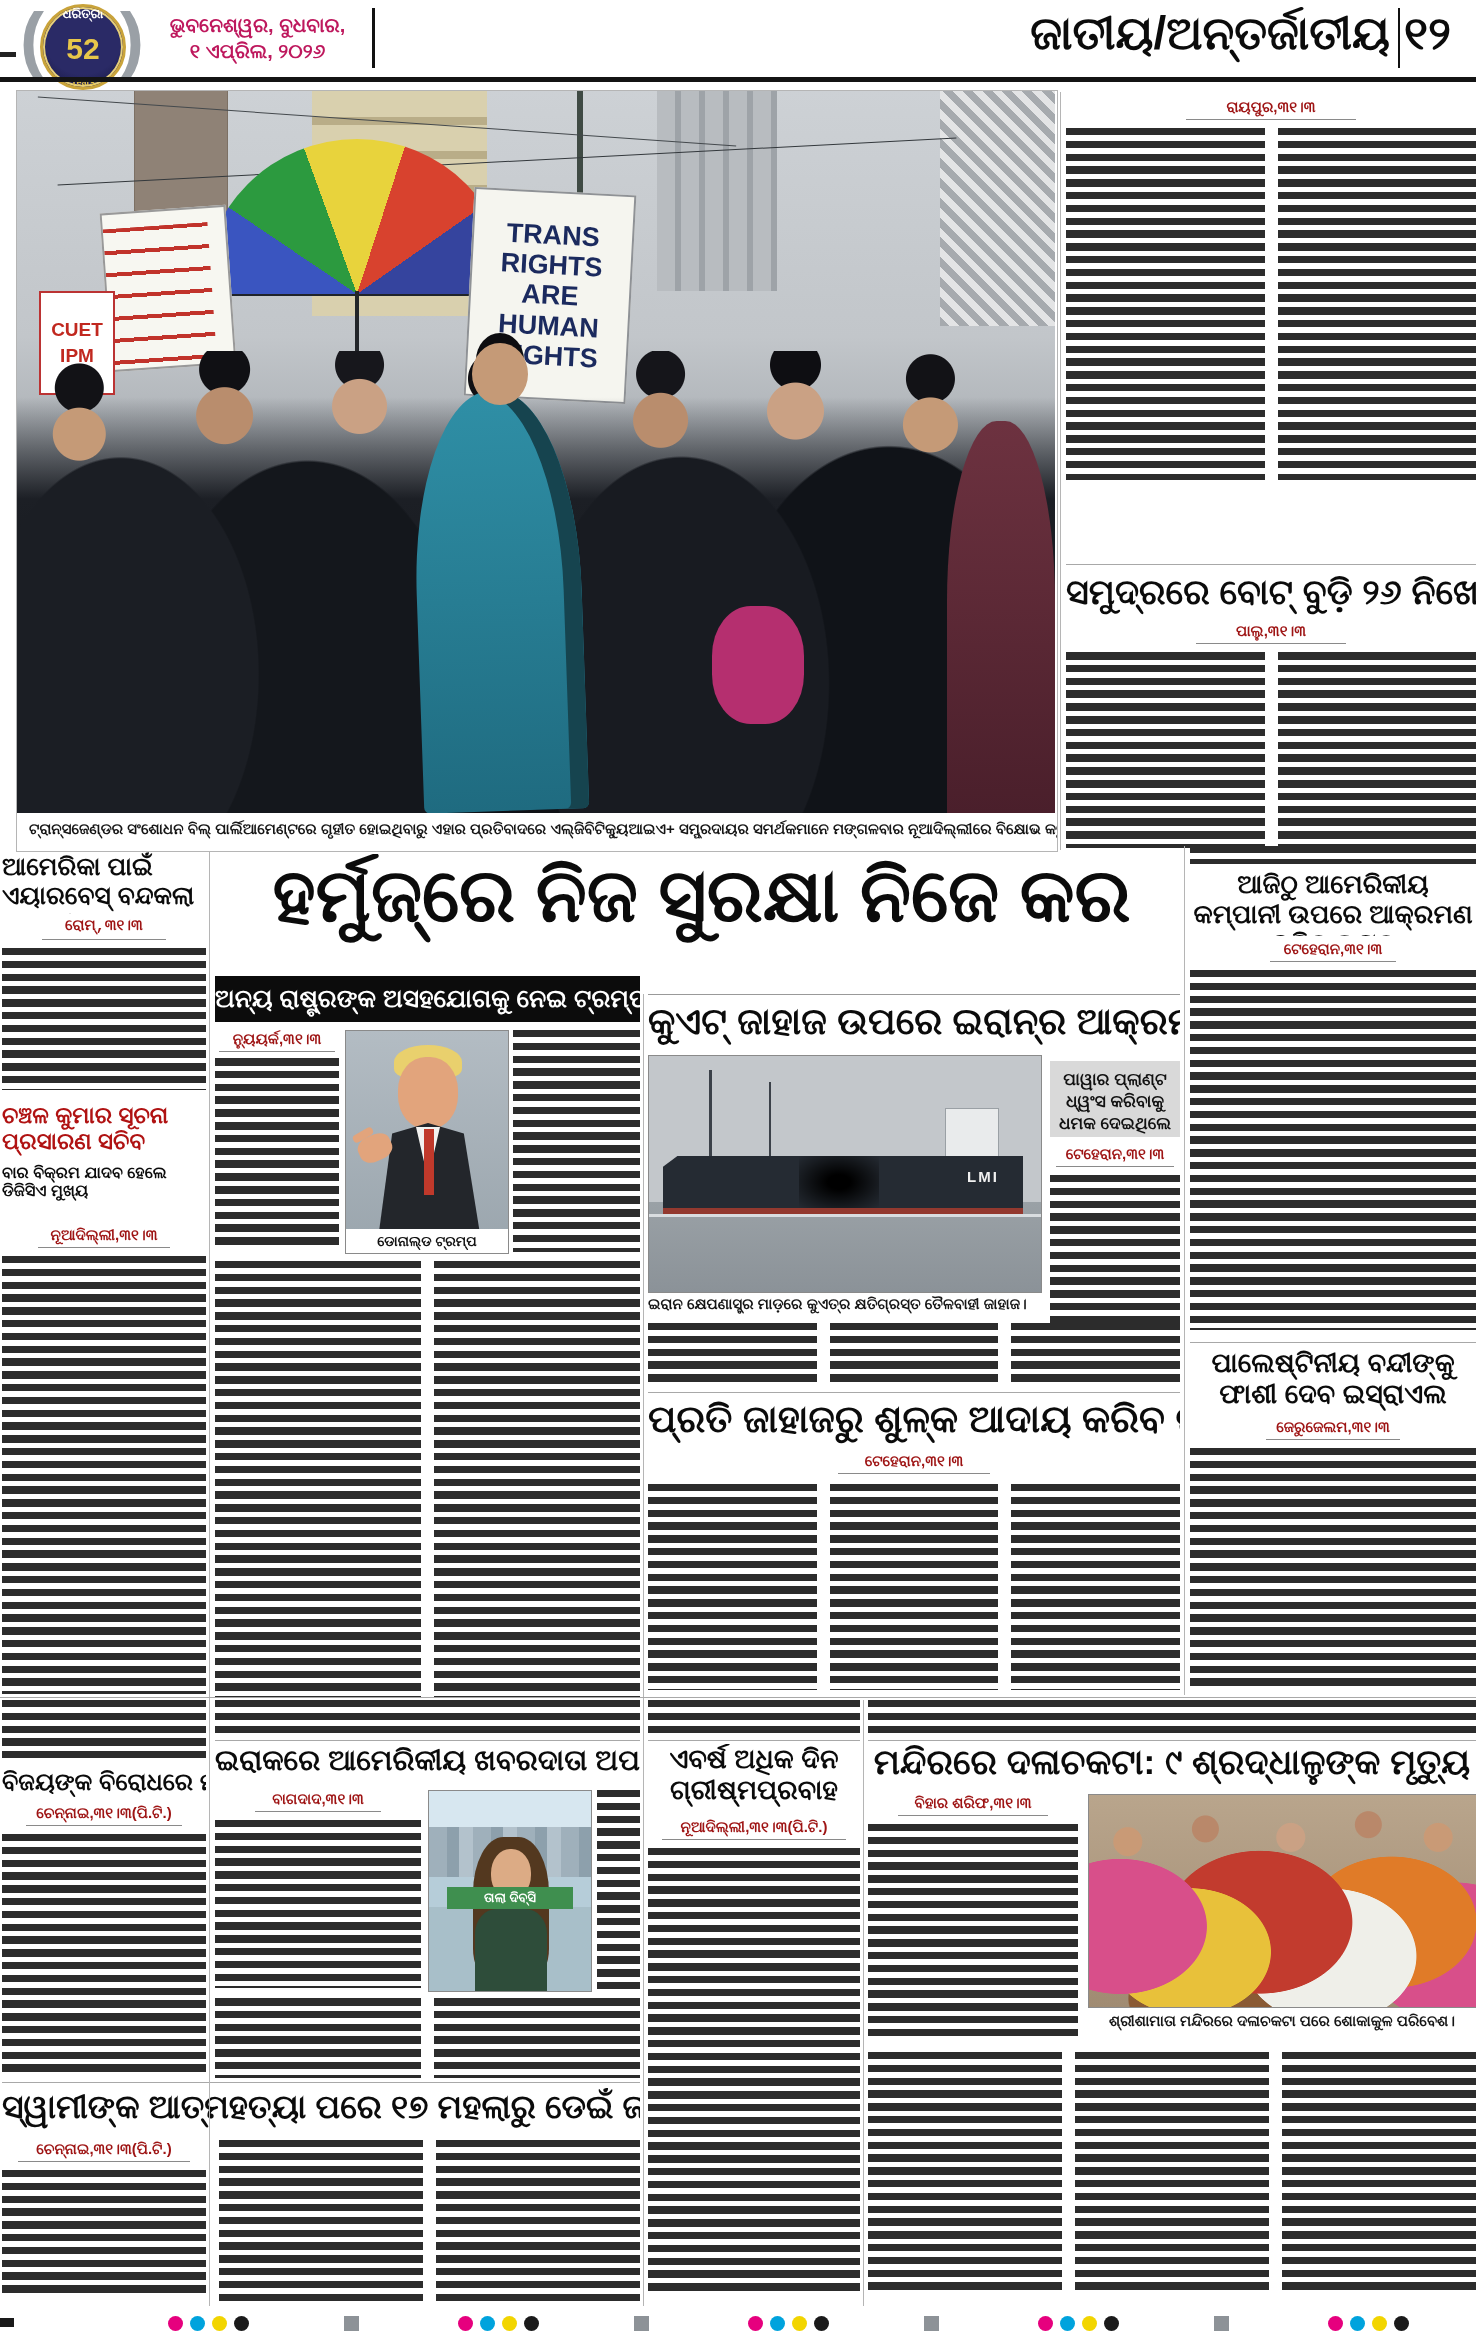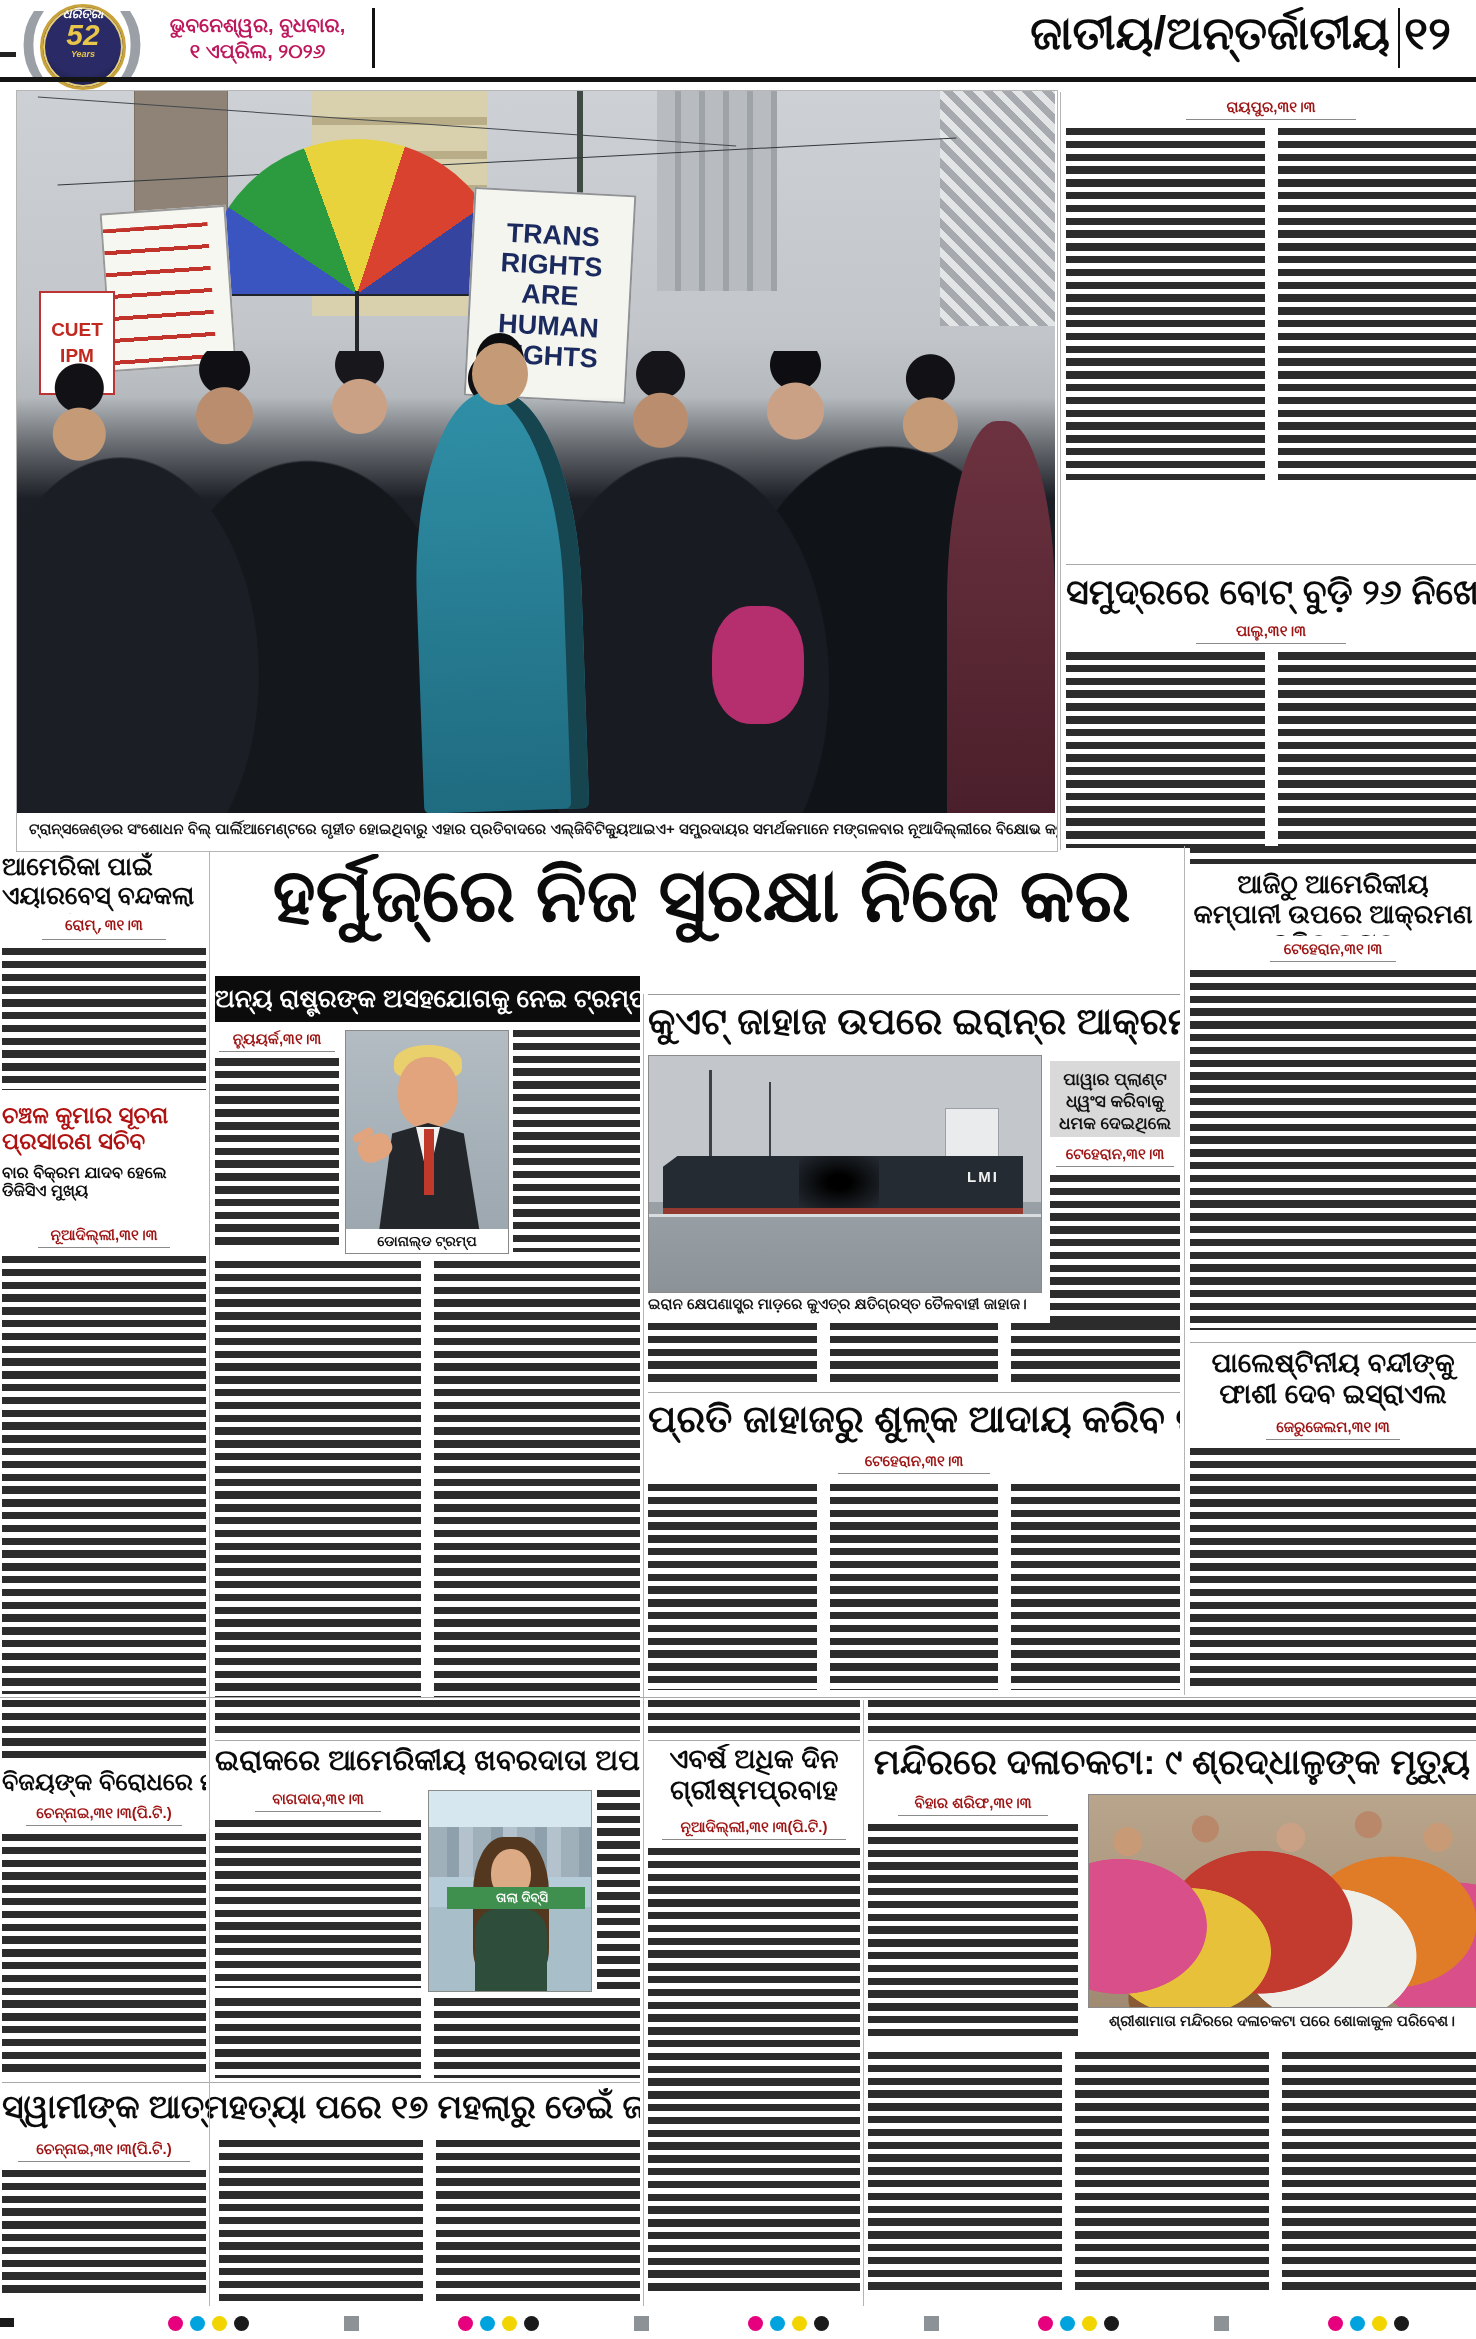--- a/index.html
+++ b/index.html
@@ -25,21 +25,21 @@
 <body>
 
 <div id="page">
 
   <div class="abs" style="left:0;top:0;width:1476px;height:84px;">
     <div class="abs" style="left:0;top:52px;width:16px;height:5px;background:#222;"></div>
 
     <div class="abs" style="left:26px;top:2px;width:110px;height:74px;">
       <span style="position:absolute;left:-6px;top:-4px;font-size:72px;color:#9aa0a6;font-weight:bold;">(</span>
       <span style="position:absolute;right:-8px;top:-4px;font-size:72px;color:#9aa0a6;font-weight:bold;">)</span>
-      <div style="position:absolute;left:14px;top:2px;width:80px;height:80px;border-radius:50%;background:radial-gradient(circle at 50% 35%,#2a2a66 0 60%,#14143a 100%);border:3px solid #c9a33a;box-shadow:0 0 0 2px #e6cf7a inset;display:flex;flex-direction:column;align-items:center;justify-content:flex-start;overflow:hidden;font-style:italic;">
+      <div style="position:absolute;left:14px;top:2px;width:80px;height:80px;border-radius:50%;background:radial-gradient(circle at 50% 35%,#2a2a66 0 60%,#14143a 100%);border:3px solid #c9a33a;box-shadow:0 0 0 2px #e6cf7a inset;display:flex;flex-direction:column;align-items:center;justify-content:space-between;overflow:hidden;">
         <div style="color:#fff;font-size:13px;font-weight:bold;line-height:1;">ଧରିତ୍ରୀ</div>
         <div style="color:#e7c64a;font-size:30px;font-weight:bold;line-height:1;">52</div>
         <div style="color:#e7c64a;font-size:9px;font-weight:bold;line-height:1;">Years</div>
       </div>
     </div>
 
     <div class="abs" style="left:150px;top:12px;width:215px;height:60px;text-align:center;font-weight:bold;font-size:20px;line-height:1.3;color:#be185d;">
       <div>ଭୁବନେଶ୍ୱର, ବୁଧବାର,</div>
       <div>୧ ଏପ୍ରିଲ, ୨୦୨୬</div>
     </div>
@@ -234,21 +234,21 @@
       <div class="abs" style="left:0;top:0;width:206px;height:200px;">
         <div class="dateline" style="margin:0 40px 8px 40px;">ବାଗଦାଦ,୩୧।୩</div>
         <div class="sim" style="height:168px;"></div>
       </div>
 
       <div class="photo abs" style="left:213px;top:0;width:162px;height:200px;border:1px solid #8a8a8a;background:linear-gradient(#d7e7f0 0 42%,#b6cdd9 42% 58%,#a8bfc9 58%);">
         <div class="abs" style="left:0;top:36px;width:162px;height:50px;background:repeating-linear-gradient(90deg,#9fb0bb 0 18px,#8da0ac 18px 30px,#b3c2cc 30px 44px);"></div>
         <div class="abs" style="left:44px;top:46px;width:76px;height:140px;background:#53381f;border-radius:40% 40% 20% 20%;"></div>
         <div class="abs" style="left:62px;top:58px;width:40px;height:50px;background:#dcab85;border-radius:48%;"></div>
         <div class="abs" style="left:46px;top:118px;width:72px;height:82px;background:#2e4d3a;border-radius:30% 30% 0 0;"></div>
-        <div class="chip" style="left:18px;top:96px;width:126px;height:22px;font-size:13px;line-height:22px;background:#3f8f4f;color:#fff;overflow:hidden;padding-left:12px;">ତାଲା ଦିବ୍ସି</div>
+        <div class="chip" style="left:18px;top:96px;width:126px;height:22px;font-size:13px;line-height:22px;background:#3f8f4f;color:#fff;overflow:hidden;">ତାଲା ଦିବ୍ସି</div>
       </div>
       <div class="abs sim" style="left:382px;top:0;width:43px;height:200px;"></div>
     </div>
     <div class="cols" style="height:80px;margin-top:8px;">
       <div class="sim"></div>
       <div class="sim"></div>
     </div>
   </div>
 
   <div class="hrule" style="left:648px;top:1740px;width:212px;"></div>

